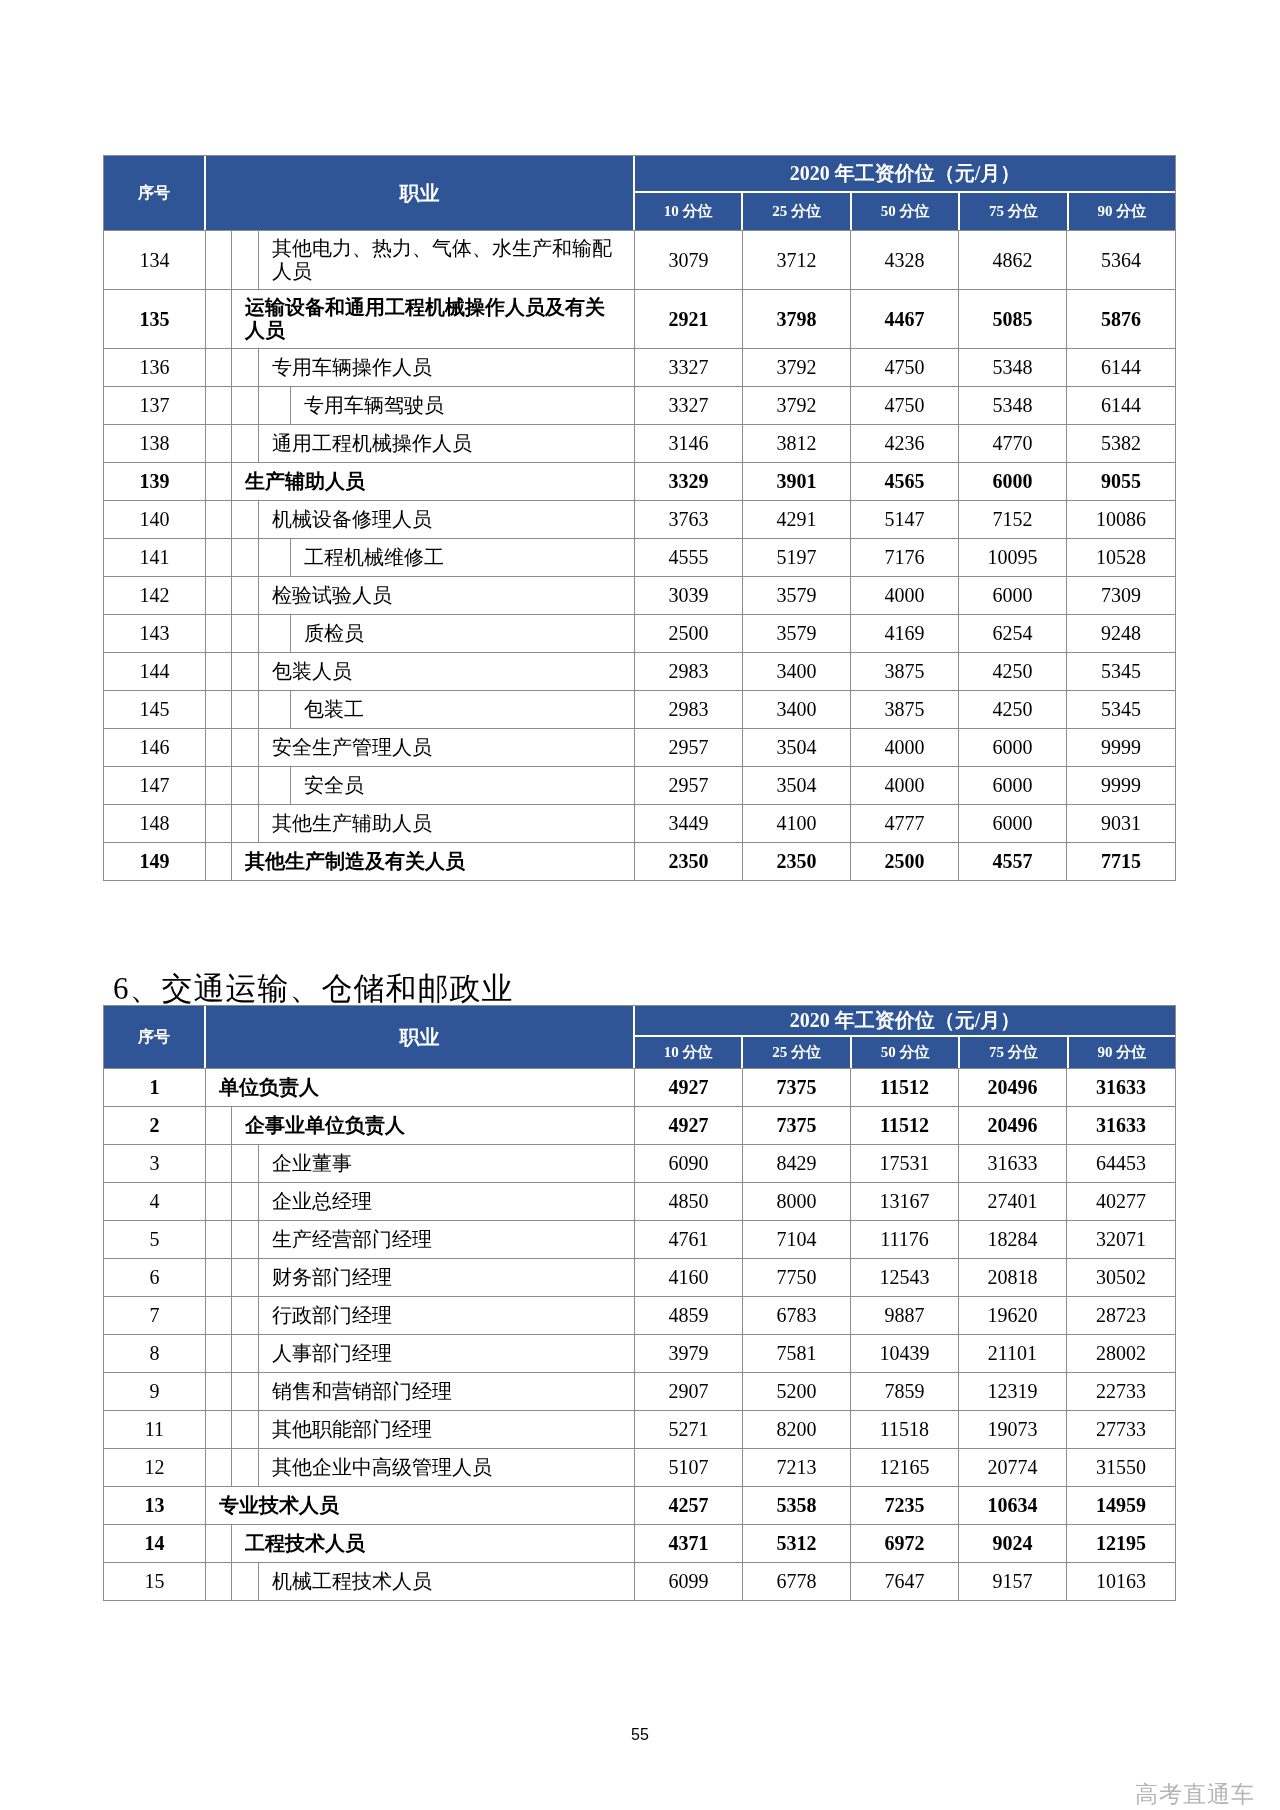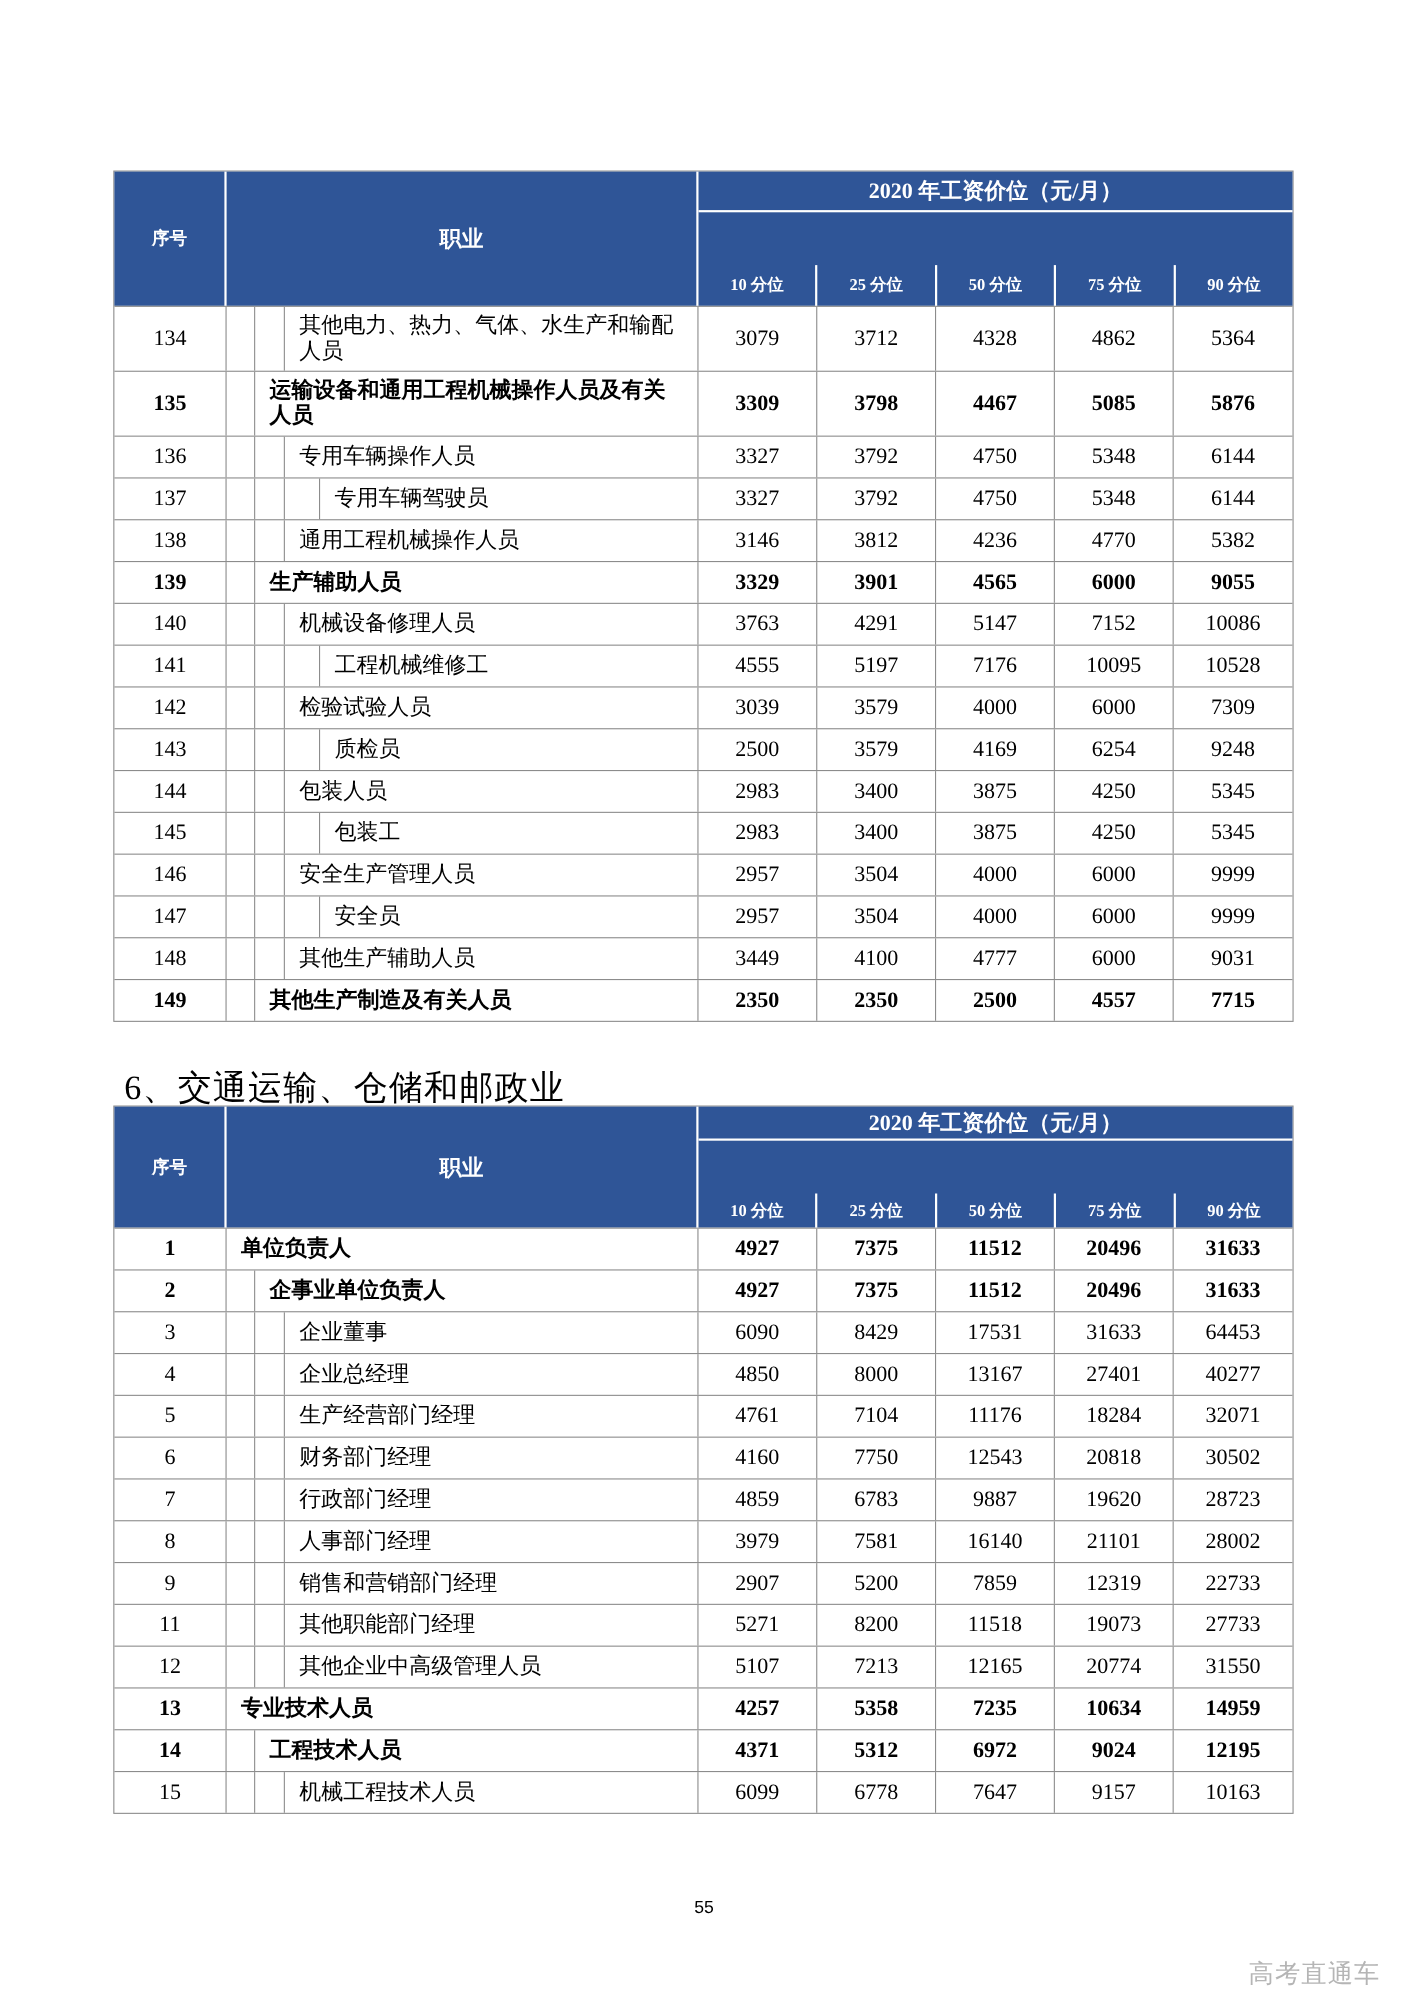--- a/index.html
+++ b/index.html
@@ -26,21 +26,21 @@
   
   .thead { display: flex; background: #2f5597; color: #ffffff; font-weight: bold; }
   .th-no {
     width: 102px; display: flex; align-items: center; justify-content: center;
     border-right: 2px solid #ffffff; font-size: 16px;
   }
   .th-occ {
     flex: 1; display: flex; align-items: center; justify-content: center;
     border-right: 2px solid #ffffff; font-size: 20px;
   }
-  .th-vals { width: 540px; display: flex; flex-direction: column; gap: 48px; }
+  .th-vals { width: 540px; display: flex; flex-direction: column; }
   .th-group {
     display: flex; align-items: center; justify-content: center;
     font-size: 20px; border-bottom: 2px solid #ffffff;
   }
   .th-sub { display: flex; }
   .th-sub .pc { flex: 1; display: flex; align-items: center; justify-content: center; font-size: 15px; }
   .th-sub .pc + .pc { border-left: 2px solid #ffffff; }
   #table-0 .th-group, #table-0 .th-sub { height: 37px; }
   #table-1 .th-group, #table-1 .th-sub { height: 31px; }
 
@@ -107,21 +107,21 @@
           <div class="c c-val">3079</div>
           <div class="c c-val">3712</div>
           <div class="c c-val">4328</div>
           <div class="c c-val">4862</div>
           <div class="c c-val">5364</div>
         </div>
         <div class="row bold">
           <div class="c c-no">135</div>
           <div class="c sp" style="width: 26px;"></div>
           <div class="c c-occ">运输设备和通用工程机械操作人员及有关人员</div>
-          <div class="c c-val">3309</div>
+          <div class="c c-val">2921</div>
           <div class="c c-val">3798</div>
           <div class="c c-val">4467</div>
           <div class="c c-val">5085</div>
           <div class="c c-val">5876</div>
         </div>
         <div class="row">
           <div class="c c-no">136</div>
           <div class="c sp" style="width: 26px;"></div>
           <div class="c sp" style="width: 27px;"></div>
           <div class="c c-occ">专用车辆操作人员</div>
@@ -372,21 +372,21 @@
           <div class="c c-val">19620</div>
           <div class="c c-val">28723</div>
         </div>
         <div class="row">
           <div class="c c-no">8</div>
           <div class="c sp" style="width: 26px;"></div>
           <div class="c sp" style="width: 27px;"></div>
           <div class="c c-occ">人事部门经理</div>
           <div class="c c-val">3979</div>
           <div class="c c-val">7581</div>
-          <div class="c c-val">16140</div>
+          <div class="c c-val">10439</div>
           <div class="c c-val">21101</div>
           <div class="c c-val">28002</div>
         </div>
         <div class="row">
           <div class="c c-no">9</div>
           <div class="c sp" style="width: 26px;"></div>
           <div class="c sp" style="width: 27px;"></div>
           <div class="c c-occ">销售和营销部门经理</div>
           <div class="c c-val">2907</div>
           <div class="c c-val">5200</div>

